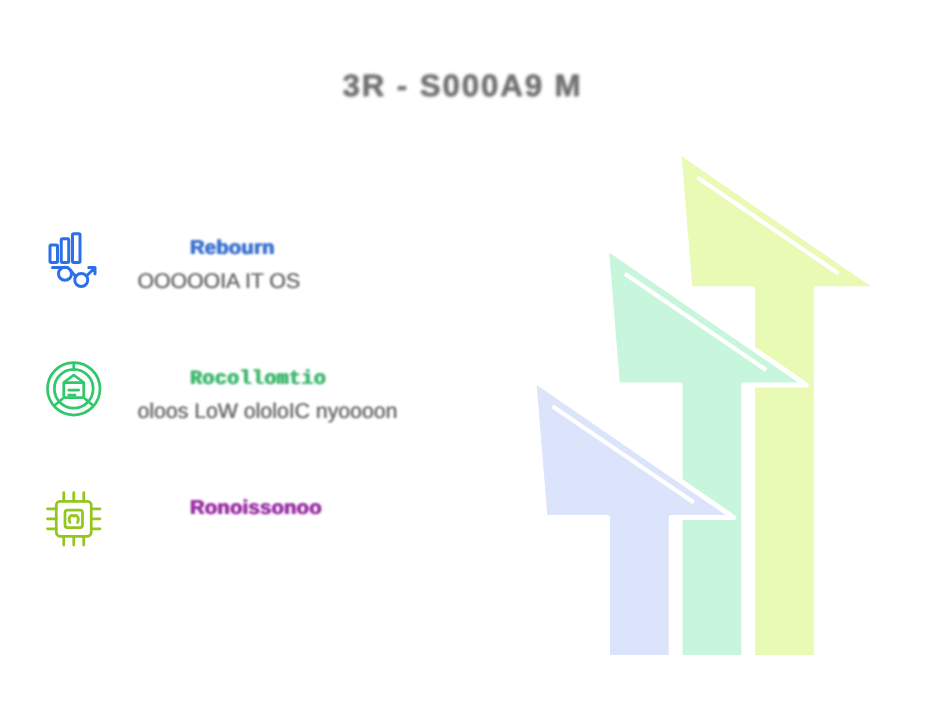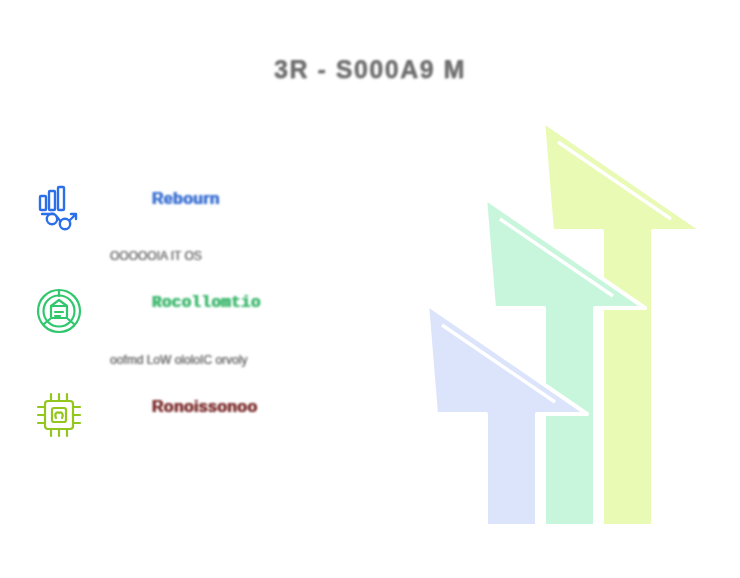--- a/index.html
+++ b/index.html
@@ -75,32 +75,31 @@
     filter: blur(0.95px) contrast(0.8);
     text-shadow: 0.5px 0 0 currentColor, -0.5px 0.4px 0 currentColor;
     margin-left: 46px;
   }
 
   .feature-desc {
     position: absolute;
     left: 76px;
     top: 38px;
     width: 218px;
-    font-size: 12px;
+    font-size: 17px;
     line-height: 17px;
     color: #4a4a4a;
     filter: blur(0.95px) contrast(0.72);
     opacity: 0.9;
     text-shadow: 0.45px 0 0 rgba(70,70,70,.5), -0.45px 0.35px 0 rgba(70,70,70,.4);
-    margin-top: 32px;
   }
 
   .h-blue  { color: #2d6fe8; }
   .h-green { color: #31c76d; font-family: Liberation Mono, monospace; }
-  .h-lime  { color: #7f1d1d; }
+  .h-lime  { color: #a21caf; }
 
   
   #arrow-graphic {
     position: absolute;
     left: 340px;
     top: 118px;
     width: 380px;
     height: 415px;
   }
   #arrow-graphic svg { display: block; width: 380px; height: 415px; }
@@ -138,21 +137,21 @@
           <circle cx="25" cy="25" r="15.5"></circle>
           <path d="M25 4.5 L25 10"></path>
           <rect x="17" y="20" width="16" height="12" rx="1.5"></rect>
           <path d="M17 20 L25 14 L33 20"></path>
           <path d="M21 26 L29 26"></path>
           <path d="M21 30 L26 30"></path>
           <path d="M10 38 L16 33 M40 38 L34 33"></path>
         </svg>
       </span>
       <span class="feature-heading h-green">Rocollomtio</span>
-      <span class="feature-desc">oofmd LoW ololoIC orvoly</span>
+      <span class="feature-desc">oloos LoW ololoIC nyoooon</span>
     </div>
 
     <div class="feature-item">
       <span class="feature-icon">
         <svg viewBox="0 0 50 50" fill="none" stroke="#93c71f" stroke-width="2.2" stroke-linecap="round" stroke-linejoin="round">
           <rect x="11" y="11" width="28" height="28" rx="3"></rect>
           <rect x="18" y="18" width="14" height="14" rx="2"></rect>
           <path d="M17 4 L17 11 M25 4 L25 11 M33 4 L33 11"></path>
           <path d="M17 39 L17 46 M25 39 L25 46 M33 39 L33 46"></path>
           <path d="M4 17 L11 17 M4 25 L11 25 M4 33 L11 33"></path>

